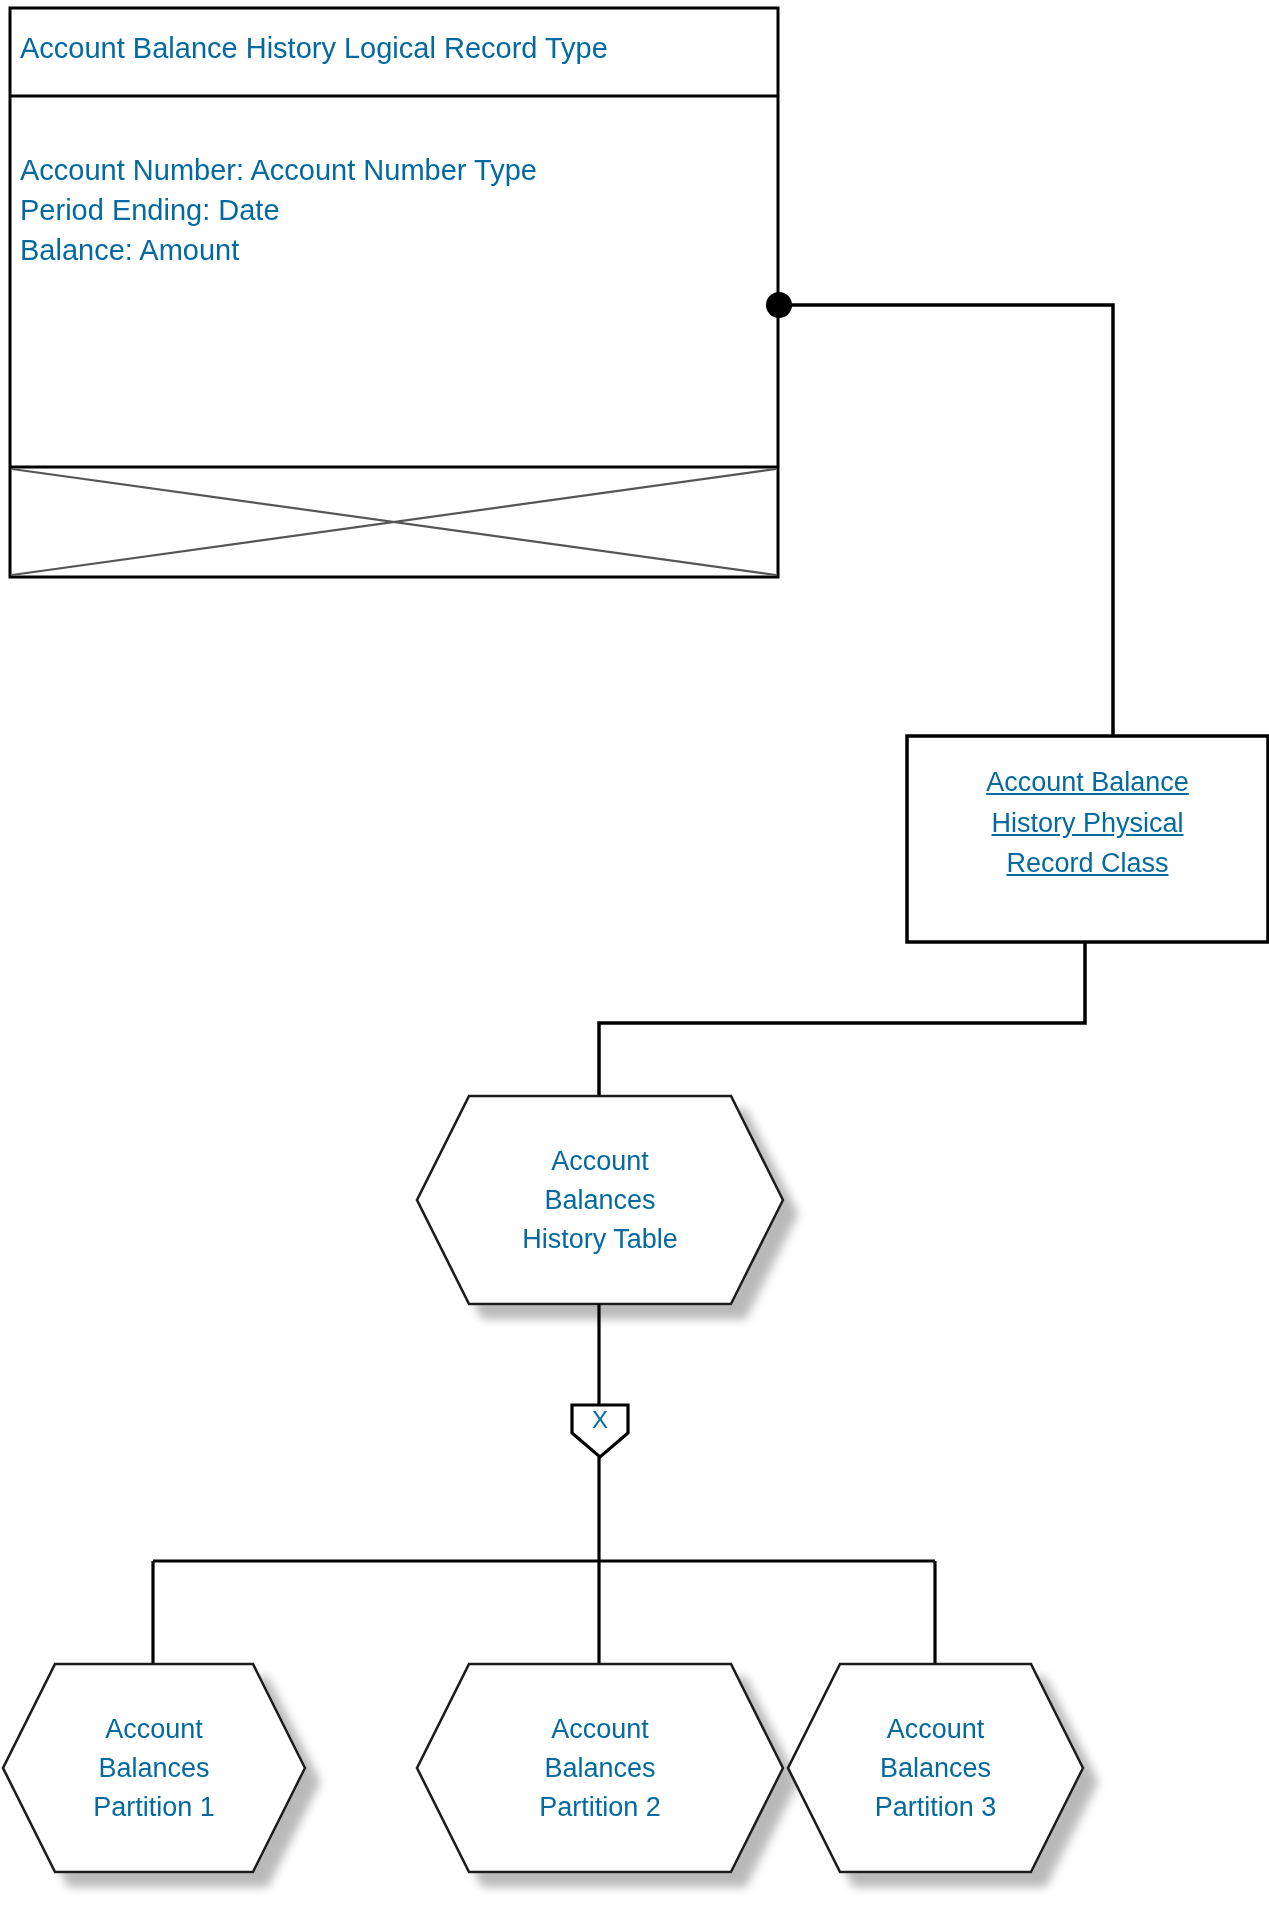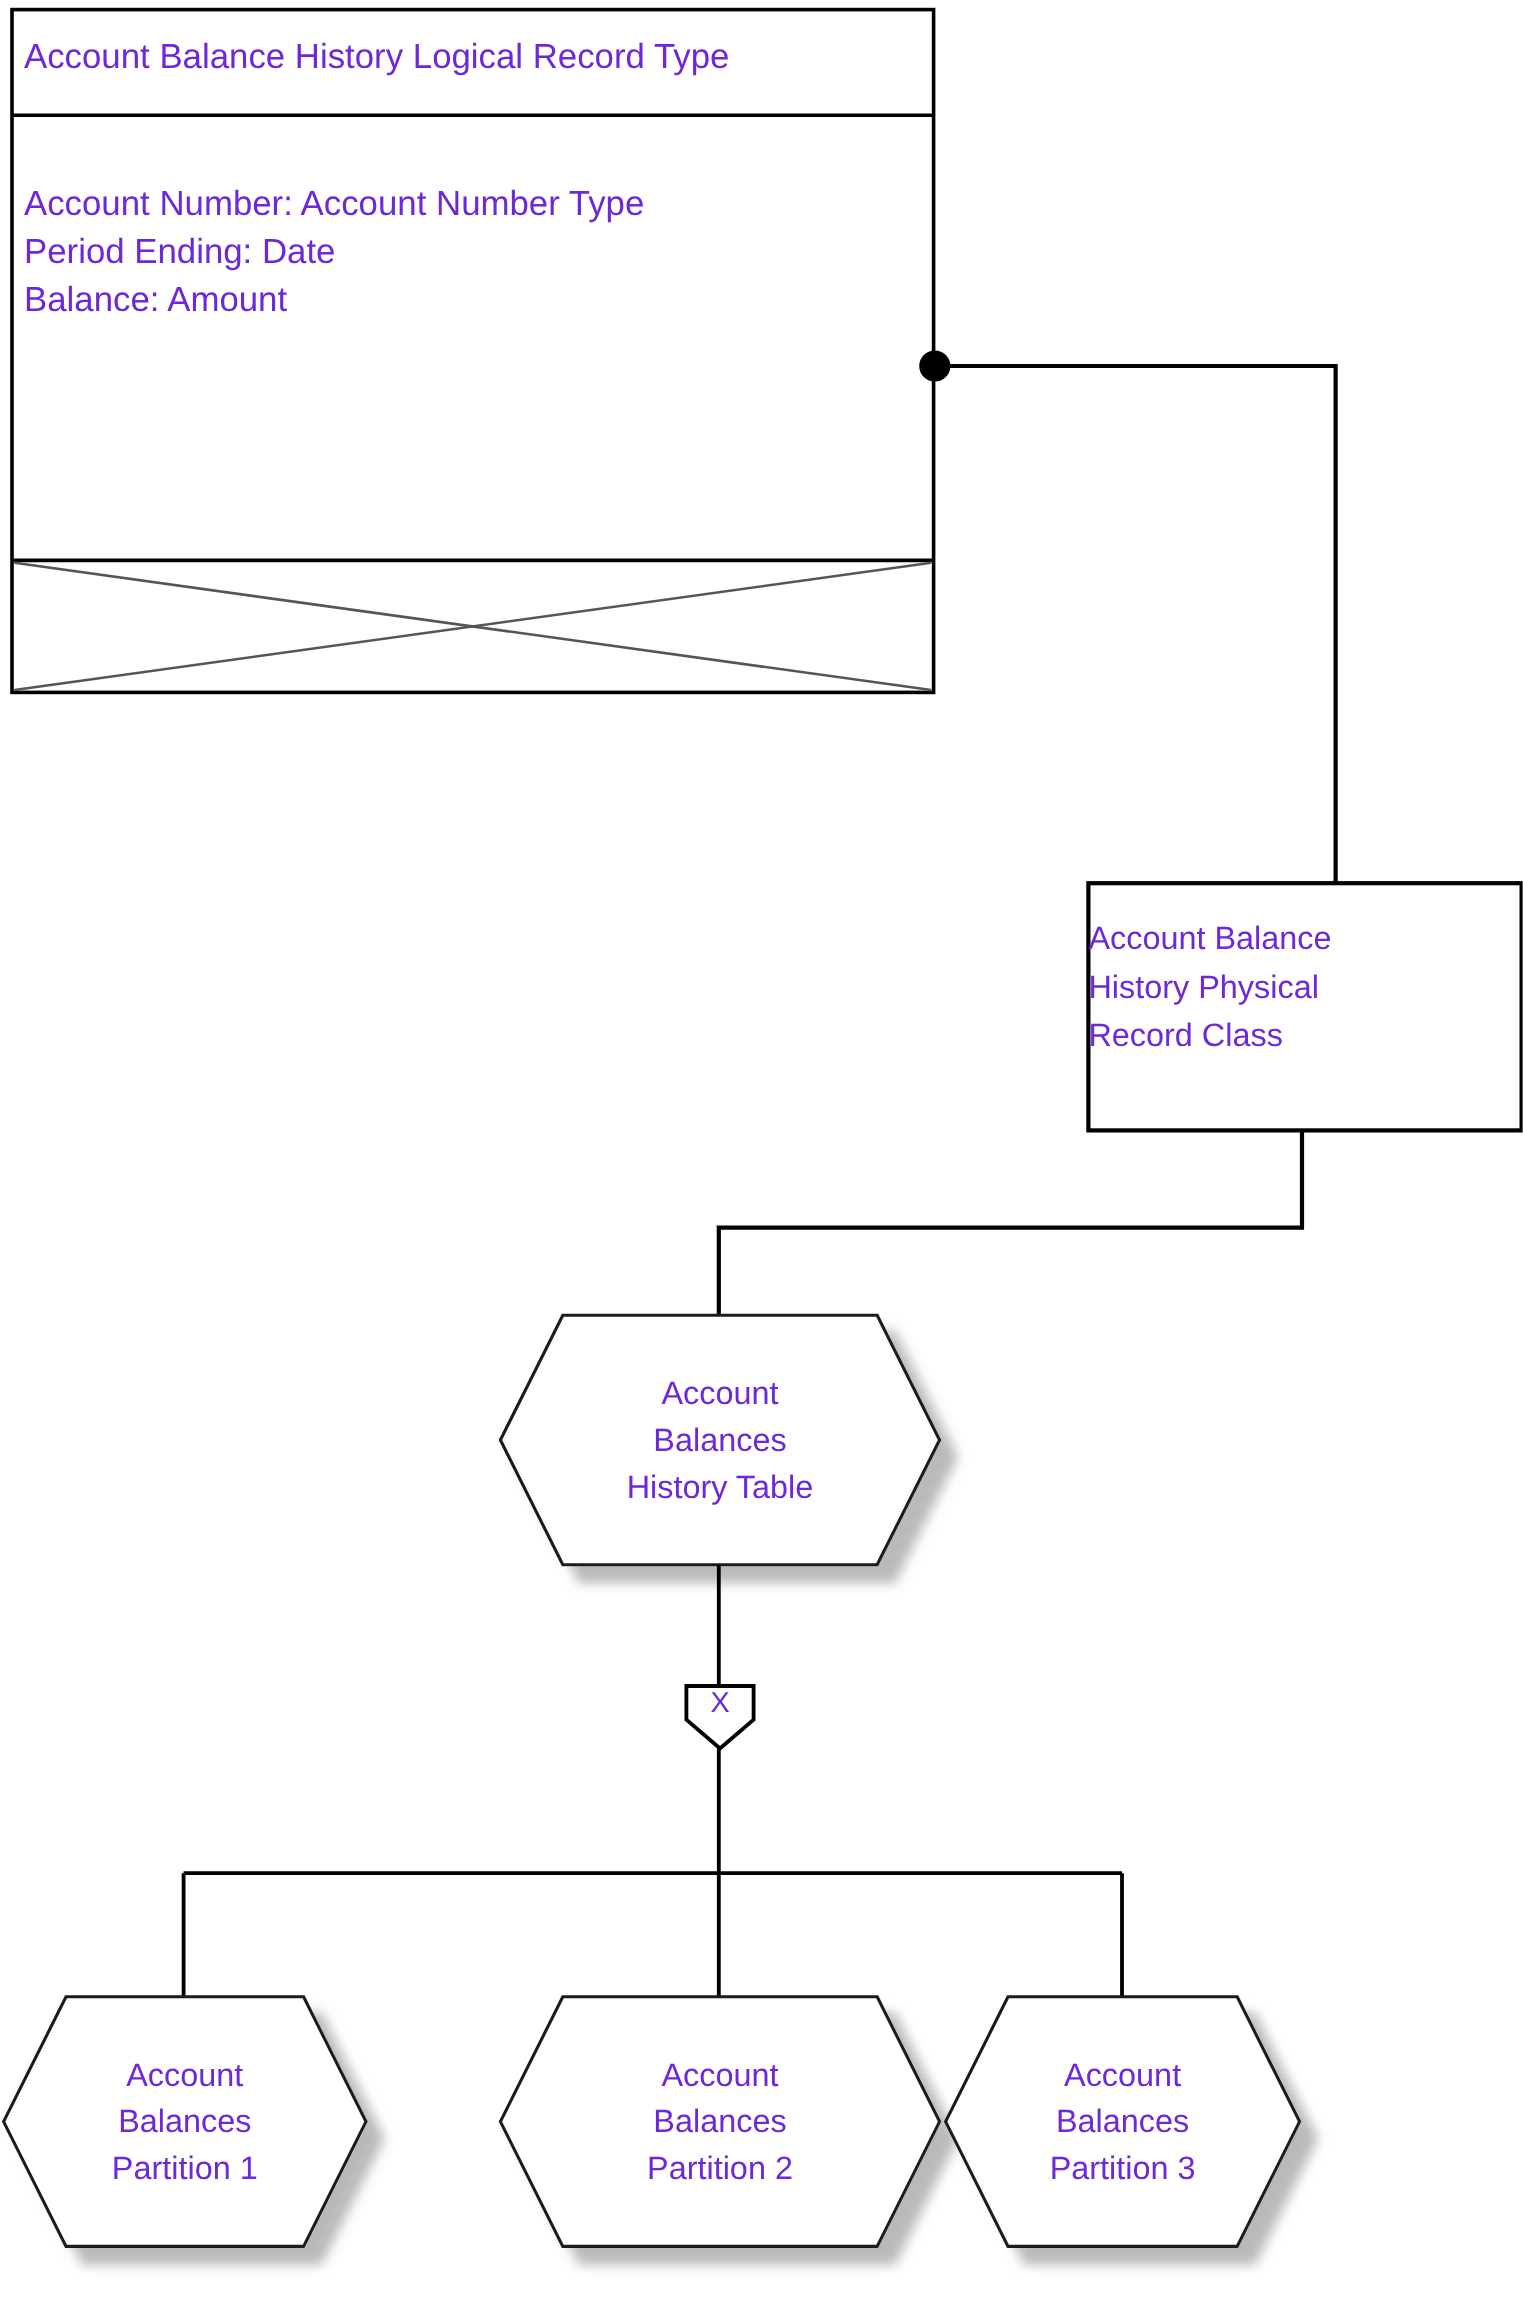--- a/index.html
+++ b/index.html
@@ -21,44 +21,45 @@
   #diagram-svg {
     position: absolute;
     left: 0;
     top: 0;
     width: 1269px;
     height: 1918px;
   }
   .node-label {
     position: absolute;
     font-family: "Liberation Sans", sans-serif;
-    color: #6d28d9;
+    color: #0369a1;
     white-space: pre;
     line-height: 1.28;
     pointer-events: none;
   }
   .lrt-title {
     left: 20px;
     top: 30px;
     font-size: 29px;
   }
   .lrt-attrs {
     left: 20px;
     top: 107px;
     font-size: 29px;
     line-height: 1.38;
     margin-top: 43px;
   }
   .prc-label {
     left: 907px;
     top: 762px;
     width: 361px;
-    text-align: left;
+    text-align: center;
     font-size: 27px;
     line-height: 1.5;
+    text-decoration: underline;
   }
   .hex-label {
     text-align: center;
     font-size: 27px;
     line-height: 1.44;
   }
   .hex-main-label {
     left: 417px;
     top: 1142px;
     width: 366px;

